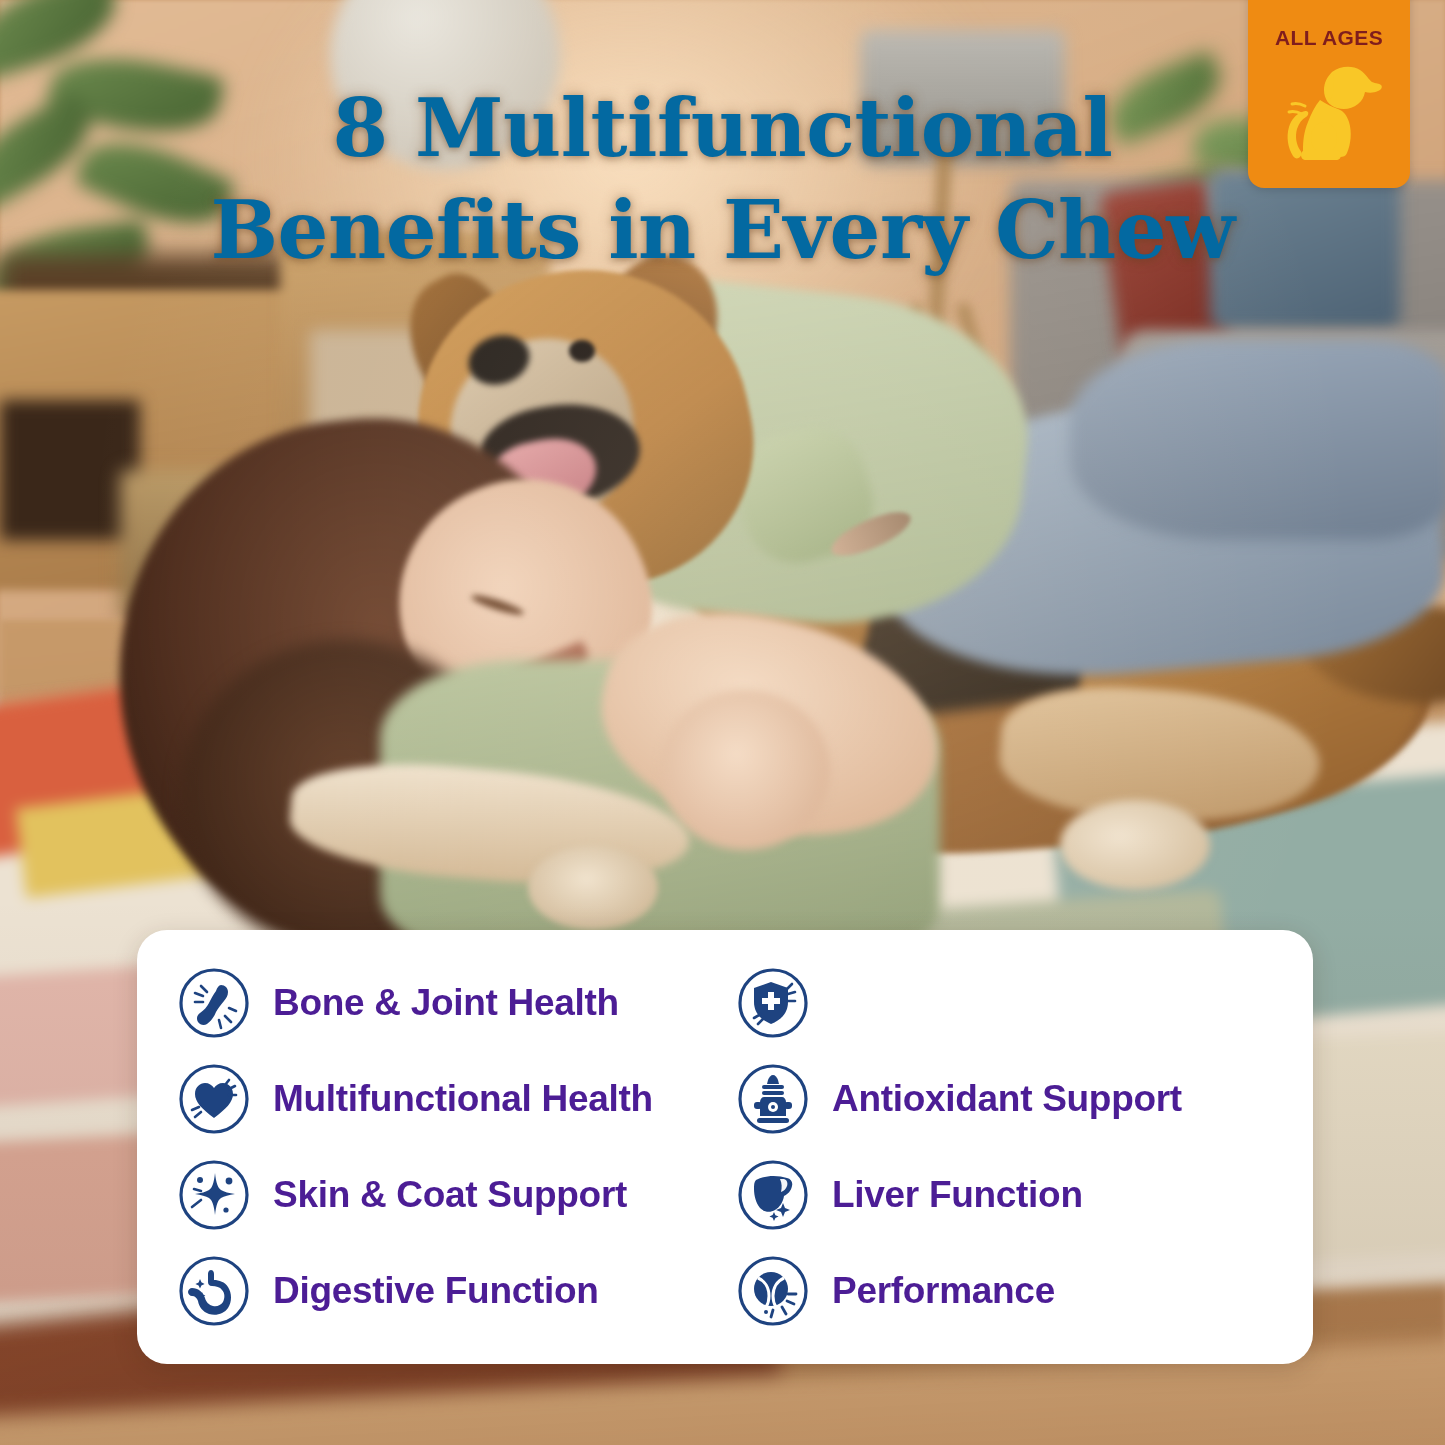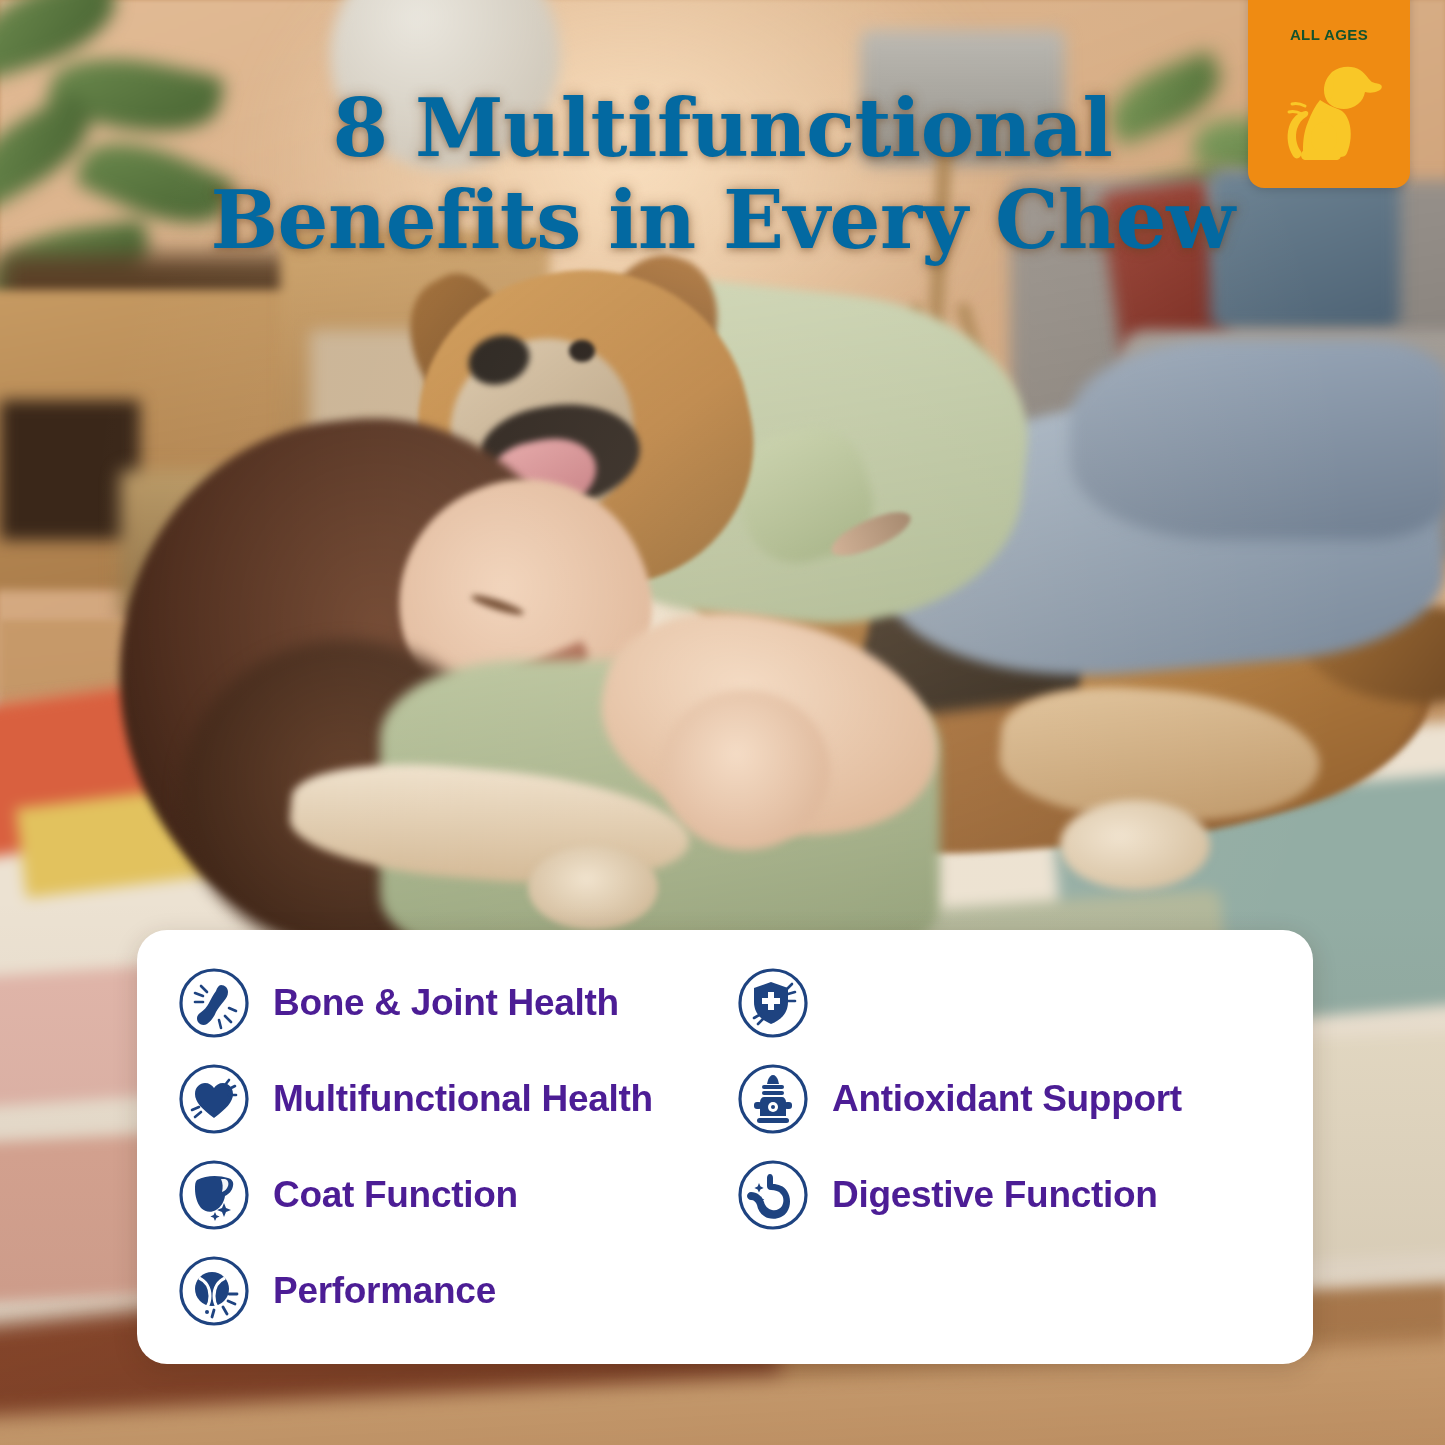--- a/index.html
+++ b/index.html
@@ -355,39 +355,39 @@
     font-family: "DejaVu Serif", serif;
     font-weight: bold;
     font-size: 80px;
     line-height: 1.02;
     letter-spacing: -0.5px;
     padding: 0 120px;
     text-shadow:
       0 0 14px rgba(120,75,35,.45),
       0 2px 6px rgba(90,55,25,.35);
   }
-  .headline .l2 { display: block; margin-top: 10px; }
+  .headline .l2 { display: block; margin-top: 20px; }
 
   
   .badge {
     position: absolute;
     left: 1248px; top: -22px;
     width: 162px; height: 210px;
     background: #ef8b12;
     border-radius: 14px 14px 16px 16px;
     box-shadow: 0 2px 10px rgba(0,0,0,.16);
   }
   .badge-text {
     position: absolute;
     left: 0; right: 0; top: 48px;
     text-align: center;
-    color: #14532d;
+    color: #7f1d1d;
     font-family: "Liberation Sans", sans-serif;
     font-weight: bold;
-    font-size: 15px;
+    font-size: 21px;
     letter-spacing: .4px;
   }
   .badge-dog { position: absolute; left: 22px; top: 82px; }
 
   
   .card {
     position: absolute;
     left: 137px; top: 930px;
     width: 1176px; height: 434px;
     background: #ffffff;
@@ -615,30 +615,44 @@
           <rect x="18" y="40" width="8" height="7" rx="3"></rect>
           <rect x="48" y="40" width="8" height="7" rx="3"></rect>
           <rect x="21" y="56" width="32" height="5" rx="2.5"></rect>
         </g>
         <circle cx="37" cy="45" r="5" fill="#ffffff"></circle>
         <circle cx="37" cy="45" r="2" fill="#1e4380"></circle>
       </svg>
       <span class="lbl">Antioxidant Support</span>
     </div>
 
+    <div class="benefit">
+      <svg class="ico" viewBox="0 0 74 74">
+        <circle cx="37" cy="37" r="33" fill="none" stroke="#1e4380" stroke-width="3.2"></circle>
+        <path d="M38 15c1 10 3 15 6 17 3 2 8 3 14 4-6 1-11 2-14 4-3 2-5 7-6 17-1-10-3-15-6-17-3-2-8-3-14-4 6-1 11-2 14-4 3-2 5-7 6-17z" fill="#1e4380"></path>
+        <circle cx="23" cy="22" r="3" fill="#1e4380"></circle>
+        <circle cx="52" cy="23" r="3.4" fill="#1e4380"></circle>
+        <circle cx="49" cy="52" r="2.6" fill="#1e4380"></circle>
+        <g stroke="#1e4380" stroke-width="2.6" stroke-linecap="round">
+          <path d="M17 31l7 2"></path>
+            <path d="M15 49l9-7"></path>
+        </g>
+      </svg>
+      <span class="lbl">Skin &amp; Coat Support</span>
+    </div>
 
     <div class="benefit">
       <svg class="ico" viewBox="0 0 74 74">
         <circle cx="37" cy="37" r="33" fill="none" stroke="#1e4380" stroke-width="3.2"></circle>
         <path d="M20 22c9-5 22-5 31-2 4 1 6 4 5 8-1 5-4 8-8 10-1 6-4 11-9 14-5 3-11 2-15-2-4-5-6-12-6-19 0-4 0-7 2-9z" fill="#1e4380"></path>
         <path d="M44 21c2 4 2 9 1 13 3-1 5-3 6-6 1-3 0-6-3-7z" fill="#ffffff" opacity=".95"></path>
         <path d="M47 45l2 5 5 2-5 2-2 5-2-5-5-2 5-2z" fill="#1e4380"></path>
         <path d="M38 54l1.4 3.2 3.2 1.4-3.2 1.4L38 63l-1.4-3.2-3.2-1.4 3.2-1.4z" fill="#1e4380"></path>
       </svg>
-      <span class="lbl">Coat Function</span>
+      <span class="lbl">Liver Function</span>
     </div>
 
     <div class="benefit">
       <svg class="ico" viewBox="0 0 74 74">
         <circle cx="37" cy="37" r="33" fill="none" stroke="#1e4380" stroke-width="3.2"></circle>
         <path d="M34 16c2 0 3 2 3 4v6c5 0 11 2 14 7 4 6 4 15 0 21-4 6-12 8-19 6-6-2-10-7-11-13-1-3-3-5-6-5-2 0-4-2-4-4s2-4 4-4c6 0 11 4 13 10 1 4 4 7 8 8 4 1 8-1 10-4 2-4 2-9-1-12-2-3-6-4-10-4-3 0-4-2-4-4v-8c0-2 1-4 3-4z" fill="#1e4380"></path>
         <path d="M23 25l1.4 3.2L27.6 30l-3.2 1.4L23 34.6l-1.4-3.2L18.4 30l3.2-1.4z" fill="#1e4380"></path>
         <path d="M25 38l1 2.4 2.4 1-2.4 1L25 45l-1-2.6-2.4-1 2.4-1z" fill="#1e4380"></path>
       </svg>
       <span class="lbl">Digestive Function</span>

